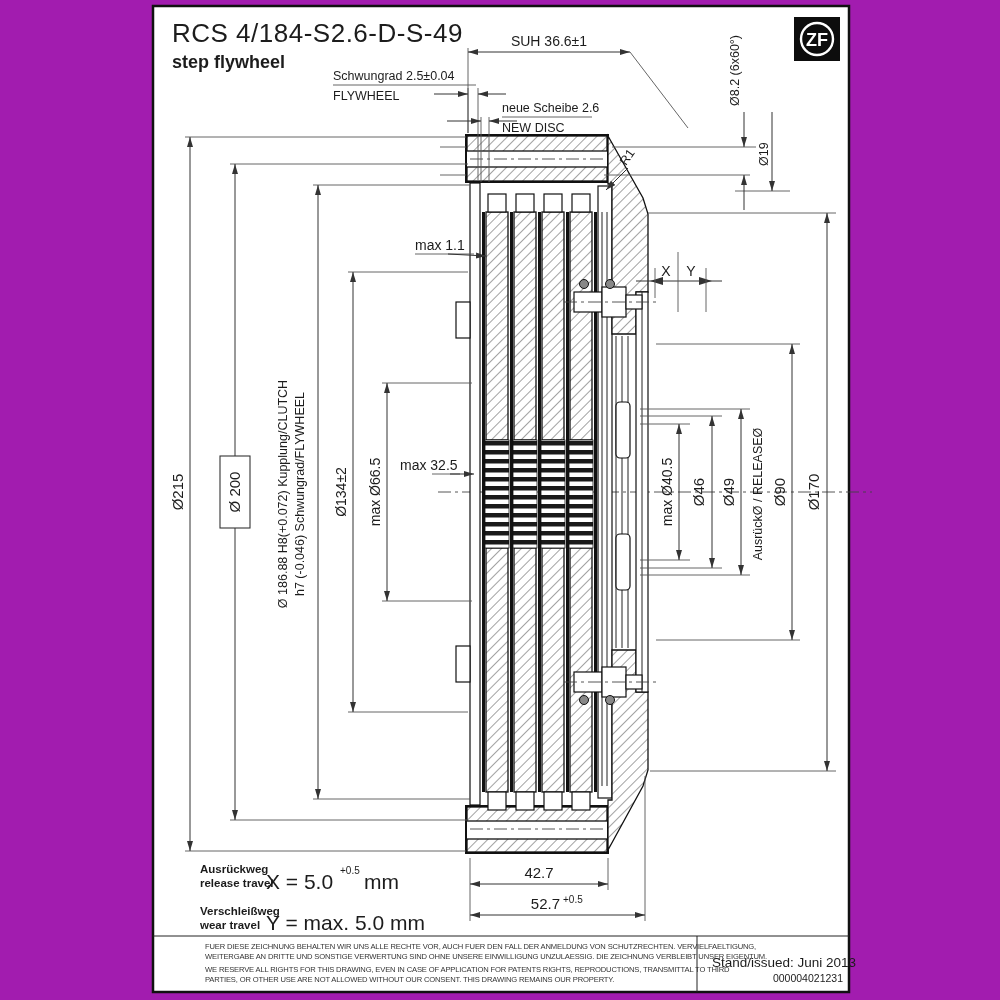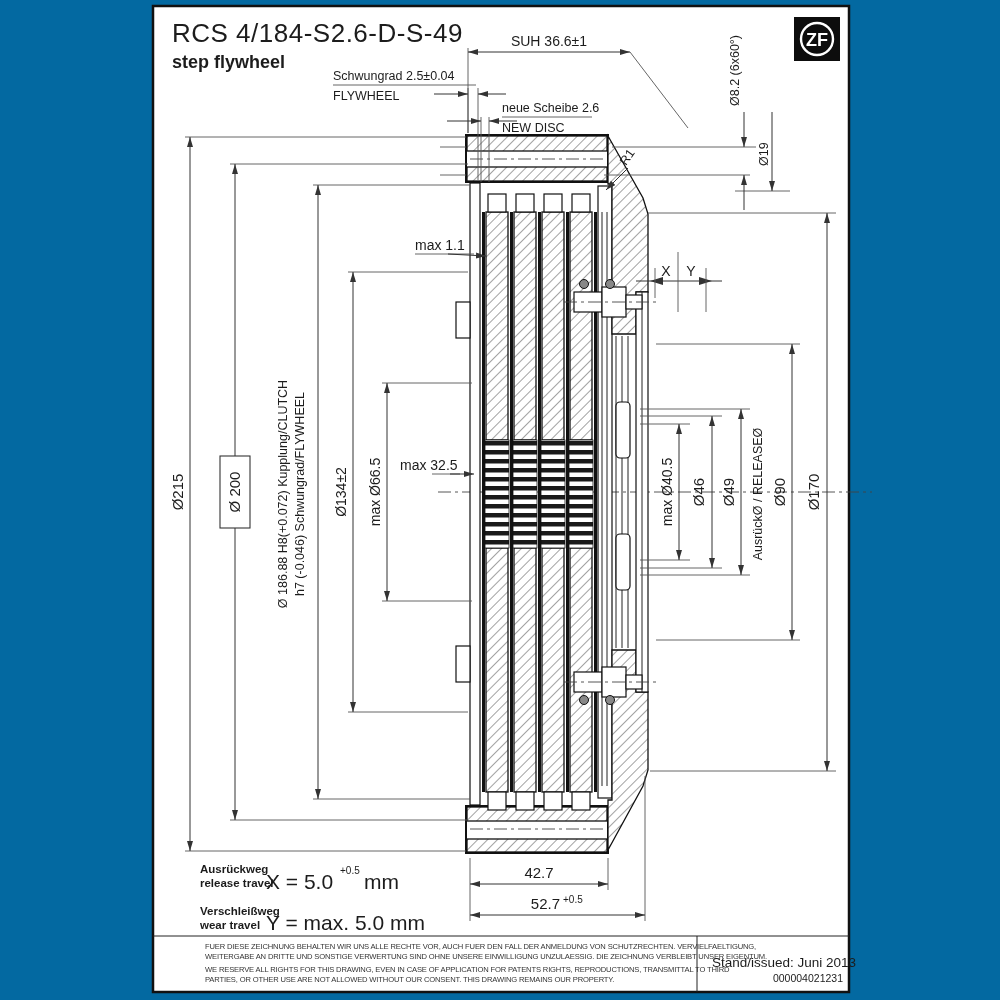--- a/index.html
+++ b/index.html
@@ -1,16 +1,16 @@
 <!DOCTYPE html>
 <html><head>
 <meta charset="utf-8">
 <style>
   html,body{margin:0;padding:0;background:#fff;}
-  .page{position:relative;width:1000px;height:1000px;background:#0369a1;overflow:hidden;}
+  .page{position:relative;width:1000px;height:1000px;background:#a21caf;overflow:hidden;}
   svg{position:absolute;left:0;top:0;}
   text{font-family:"Liberation Sans",sans-serif;fill:#1c1c1c;}
   .t-title{font-size:26px;letter-spacing:.5px;}
   .t-sub{font-size:18px;font-weight:700;}
   .t-dim{font-size:14px;}
   .t-dim-s{font-size:12.5px;}
   .t-dim-l{font-size:15px;}
   .t-sup{font-size:10px;}
   .t-note-b{font-size:11.5px;font-weight:700;}
   .t-formula{font-size:21px;}

